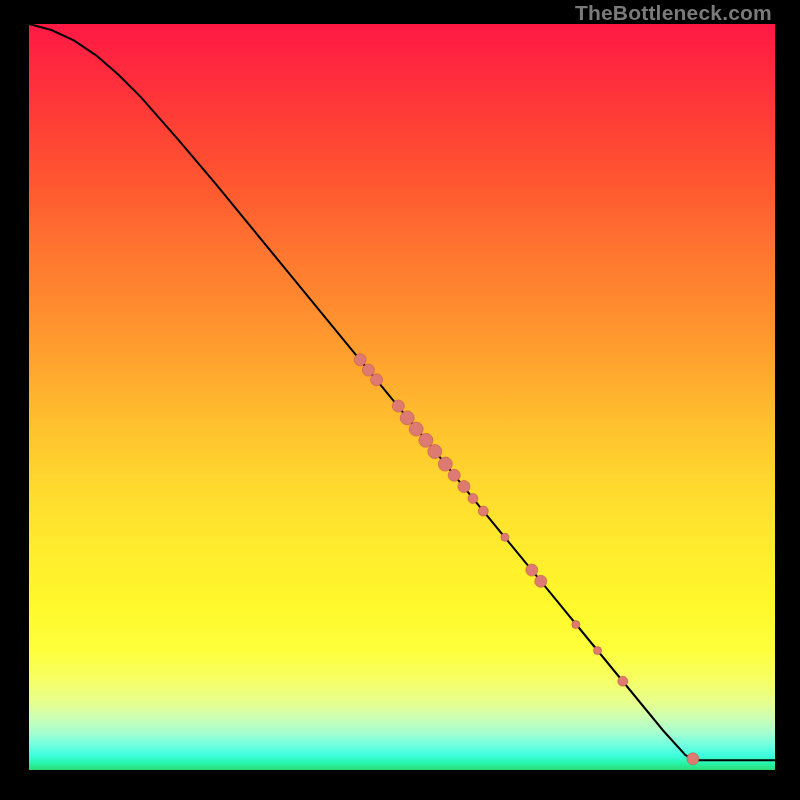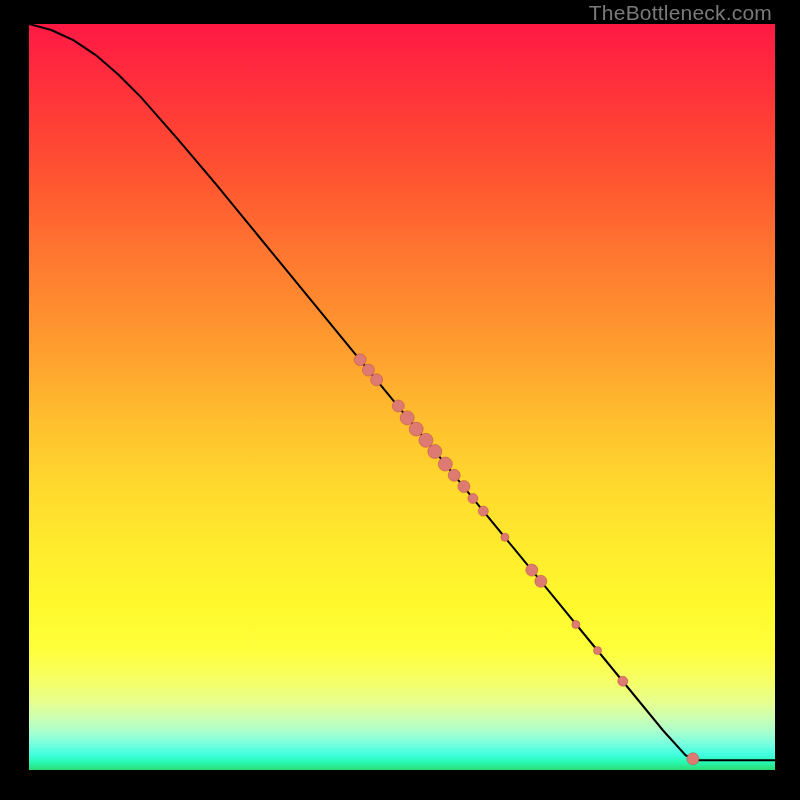--- a/index.html
+++ b/index.html
@@ -53,21 +53,21 @@
     width: 746px;
     height: 746px;
   }
   .watermark {
     position: absolute;
     top: 1px;
     right: 28px;
     color: #7a7a7a;
     font-size: 21px;
     letter-spacing: 0.2px;
-    font-weight: 400;
+    font-weight: 700;
   }
 </style>
 </head>
 <body>
 
 <div class="stage">
   <div class="watermark">TheBottleneck.com</div>
 
   <div class="plot">
     <svg class="curve" viewBox="0 0 746 746" preserveAspectRatio="none">

